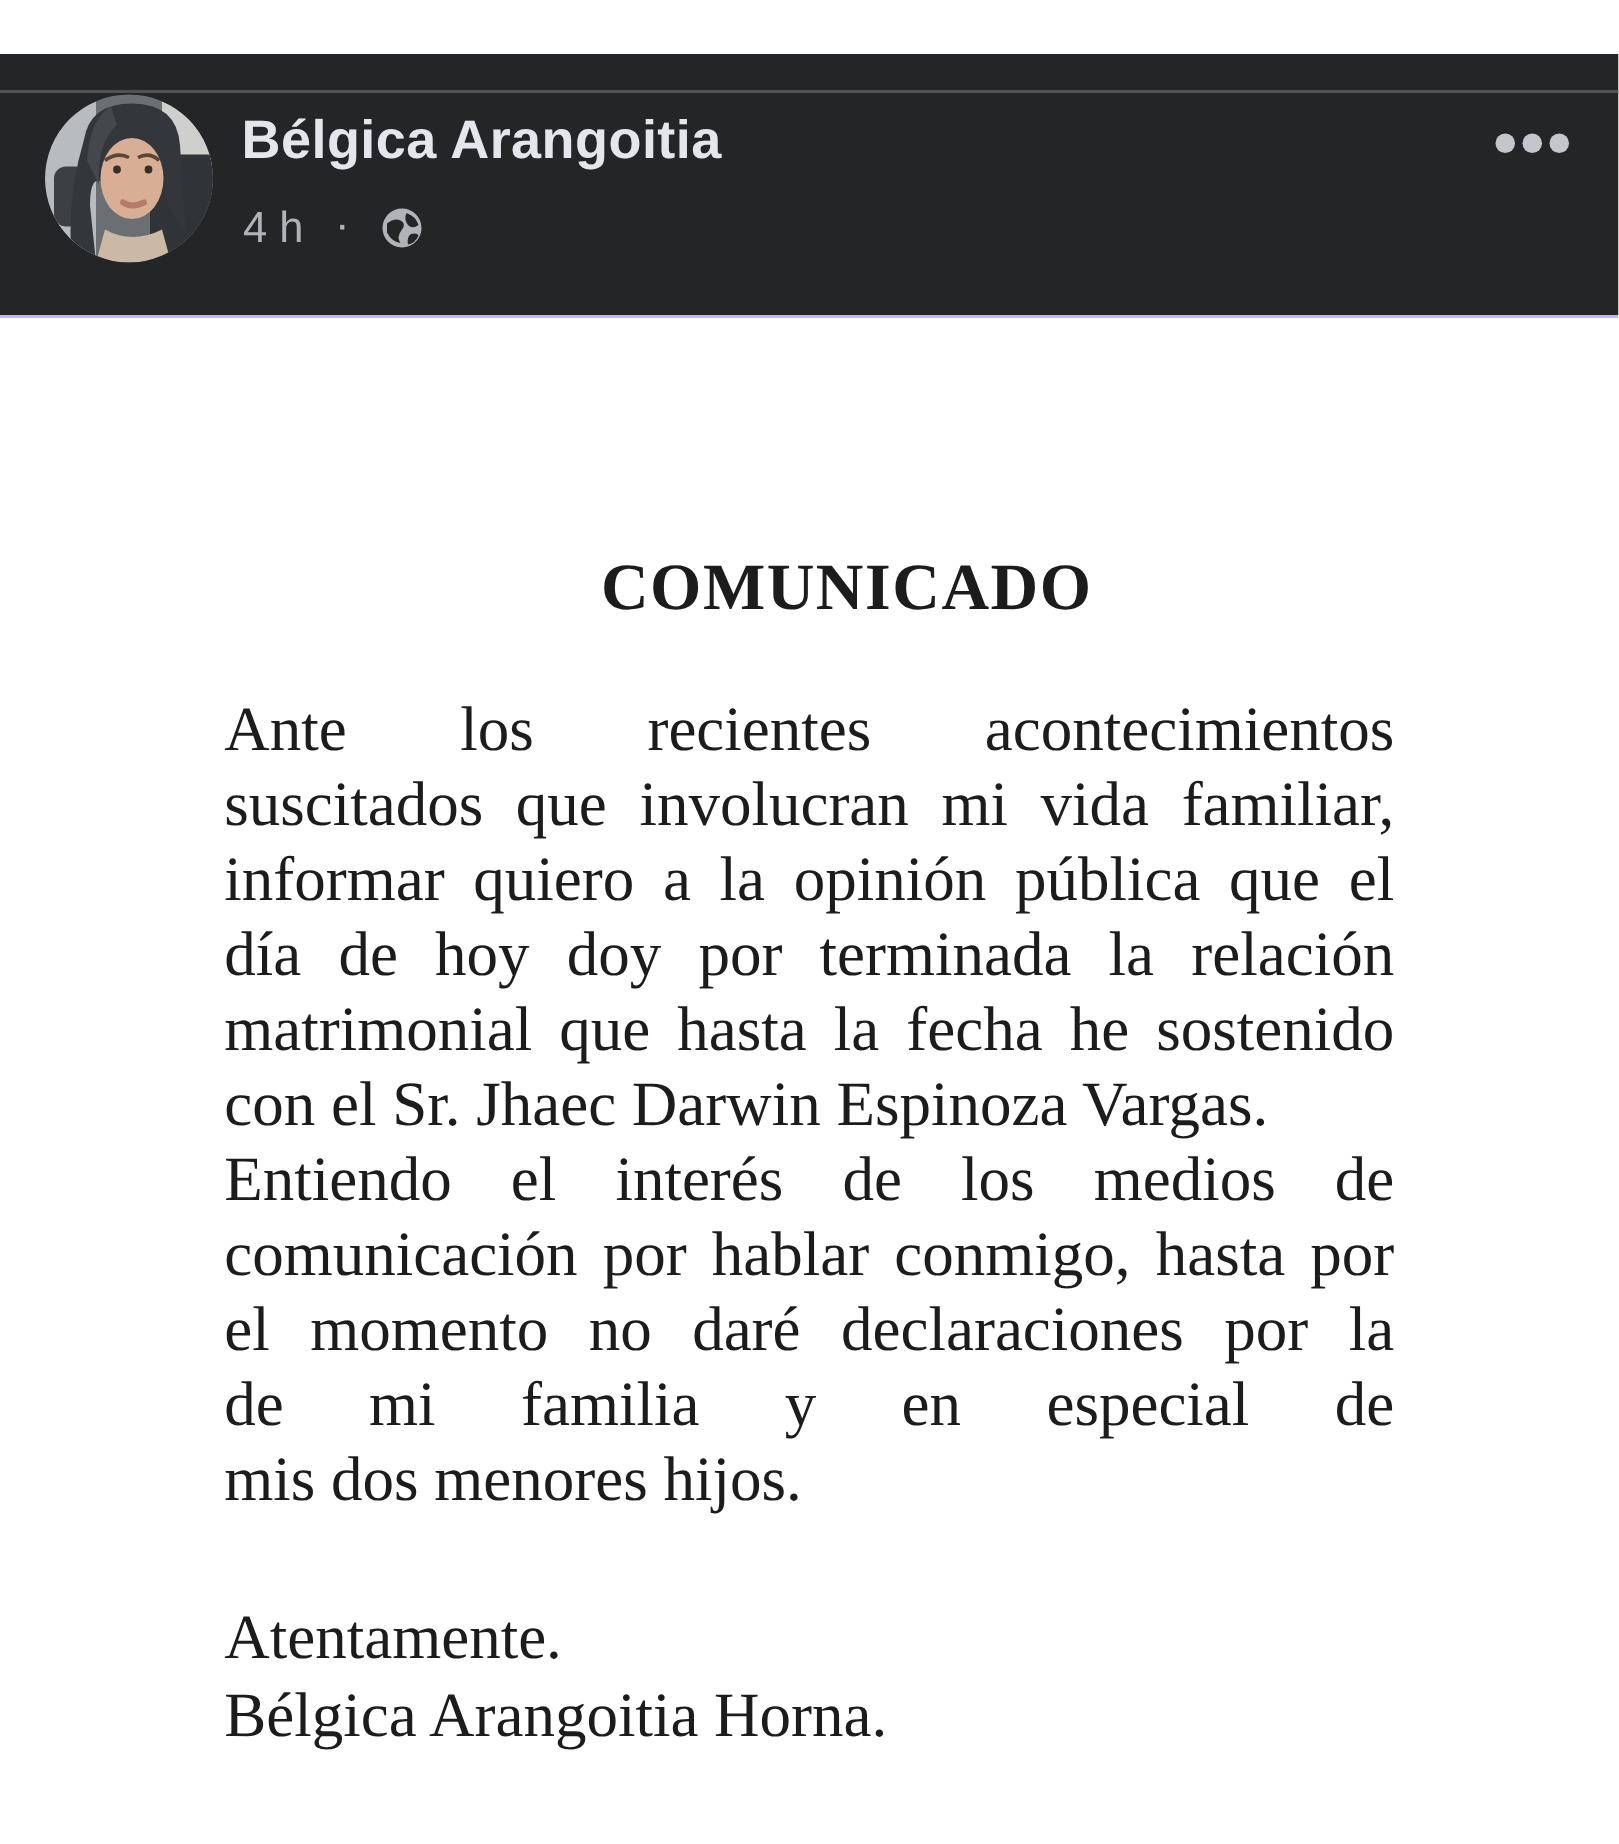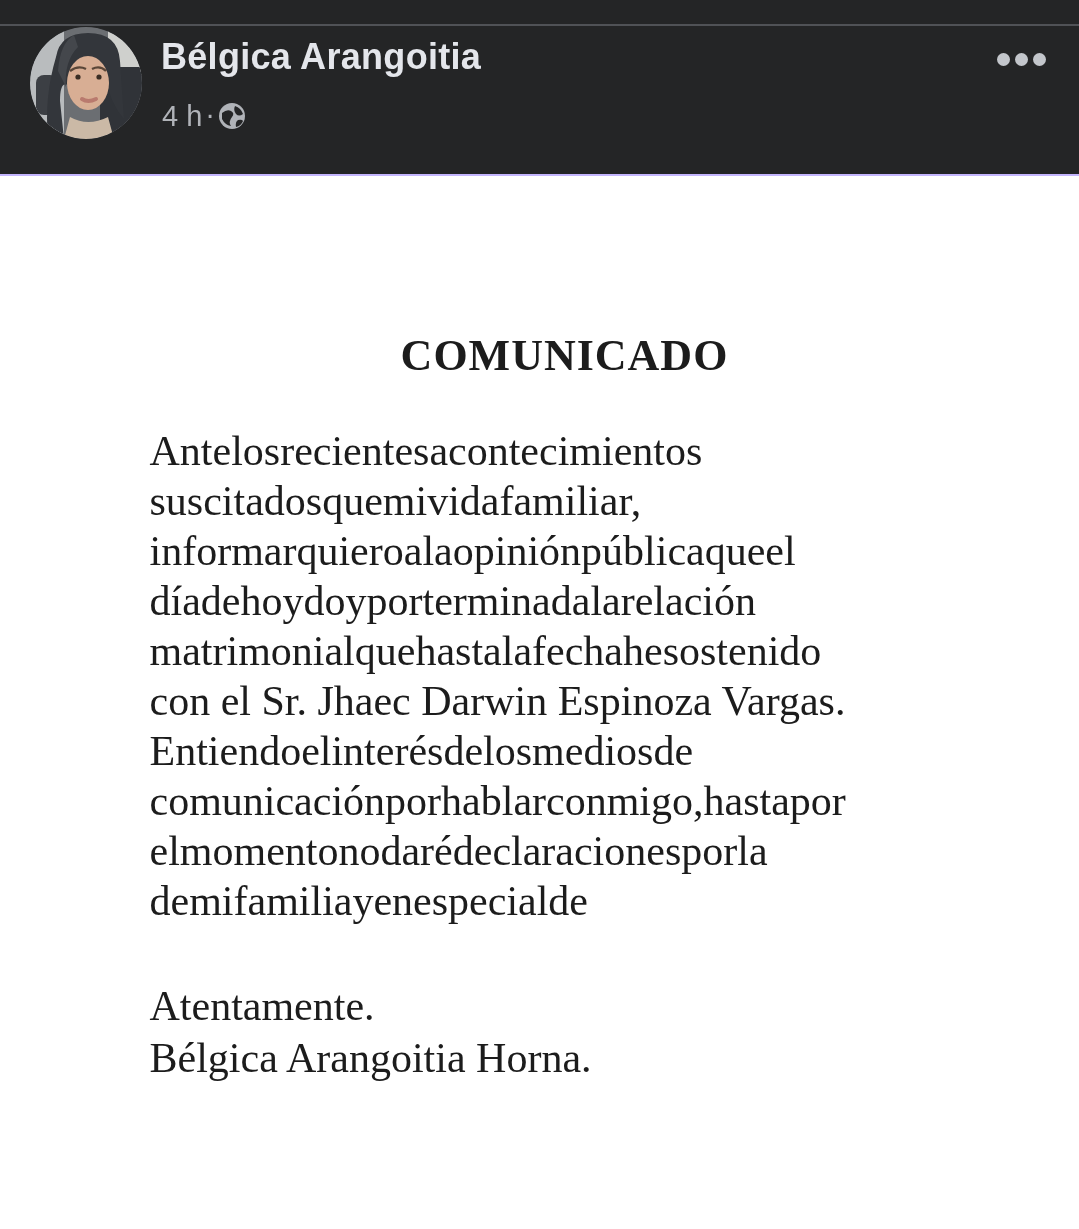--- a/index.html
+++ b/index.html
@@ -11,21 +11,21 @@
     --document-bg: #ffffff;
     --document-text: #1c1c1c;
   }
   * { box-sizing: border-box; }
   html, body { margin: 0; padding: 0; }
   body {
     width: 1079px; height: 1229px; overflow: hidden;
     background: var(--document-bg);
     font-family: "Liberation Sans", sans-serif;
   }
-  .screen { position: relative; width: 1079px; height: 928px; }
+  .screen { position: relative; width: 1079px; height: 928px; margin-top: 36px; }
 
   
   .post-header {
     position: absolute; top: 0; left: 0; right: 0; height: 174px;
     background: var(--header-bg);
   }
   .top-divider {
     position: absolute; top: 24px; left: 0; right: 0; height: 2px;
     background: var(--header-divider);
   }
@@ -35,21 +35,21 @@
     overflow: hidden; background: #55585d;
   }
   .avatar svg { display: block; width: 112px; height: 112px; }
   .author-name {
     position: absolute; left: 161px; top: 36px;
     font-size: 36px; font-weight: 700; letter-spacing: 0.3px;
     color: var(--author-text); white-space: nowrap;
   }
   .post-meta {
     position: absolute; left: 162px; top: 99px;
-    display: flex; align-items: center; gap: 3px;
+    display: flex; align-items: center; gap: 21px;
     color: var(--meta-text); font-size: 29px; line-height: 34px;
   }
   .meta-sep { font-size: 29px; position: relative; top: -2px; }
   .globe { width: 28px; height: 28px; display: inline-block; }
   .menu-dots {
     position: absolute; right: 29px; top: 49px;
     display: flex; gap: 5px; cursor: pointer; padding: 4px;
   }
   .menu-dots .dot {
     width: 13px; height: 13px; border-radius: 50%;
@@ -70,21 +70,21 @@
     transform: translateX(25px);
     font-size: 44px; font-weight: 700; letter-spacing: 1px;
     line-height: 52px;
   }
   .doc-body {
     width: 780px; margin: 44px auto 0;
     font-size: 42px; line-height: 50px;
   }
   .doc-line { white-space: nowrap; }
   .doc-line.justified {
-    display: flex; 
+    display: flex; justify-content: space-between;
   }
   .doc-closing {
     width: 780px; margin: 54px auto 0;
     font-size: 42px; line-height: 52px;
   }
 </style>
 </head>
 <body>
 
 <div class="screen">
@@ -145,20 +145,21 @@
     <div class="doc-body">
         <div class="doc-line justified">
           <span>Ante</span>
           <span>los</span>
           <span>recientes</span>
           <span>acontecimientos</span>
         </div>
         <div class="doc-line justified">
           <span>suscitados</span>
           <span>que</span>
+          <span>involucran</span>
           <span>mi</span>
           <span>vida</span>
           <span>familiar,</span>
         </div>
         <div class="doc-line justified">
           <span>informar</span>
           <span>quiero</span>
           <span>a</span>
           <span>la</span>
           <span>opinión</span>
@@ -214,20 +215,21 @@
         </div>
         <div class="doc-line justified">
           <span>de</span>
           <span>mi</span>
           <span>familia</span>
           <span>y</span>
           <span>en</span>
           <span>especial</span>
           <span>de</span>
         </div>
+        <div class="doc-line">mis dos menores hijos.</div>
       </div>
     <div class="doc-closing">
         <div class="closing-line">Atentamente.</div>
         <div class="closing-line">Bélgica Arangoitia Horna.</div>
       </div>
   </section>
 
 </div>
 
 </body></html>

